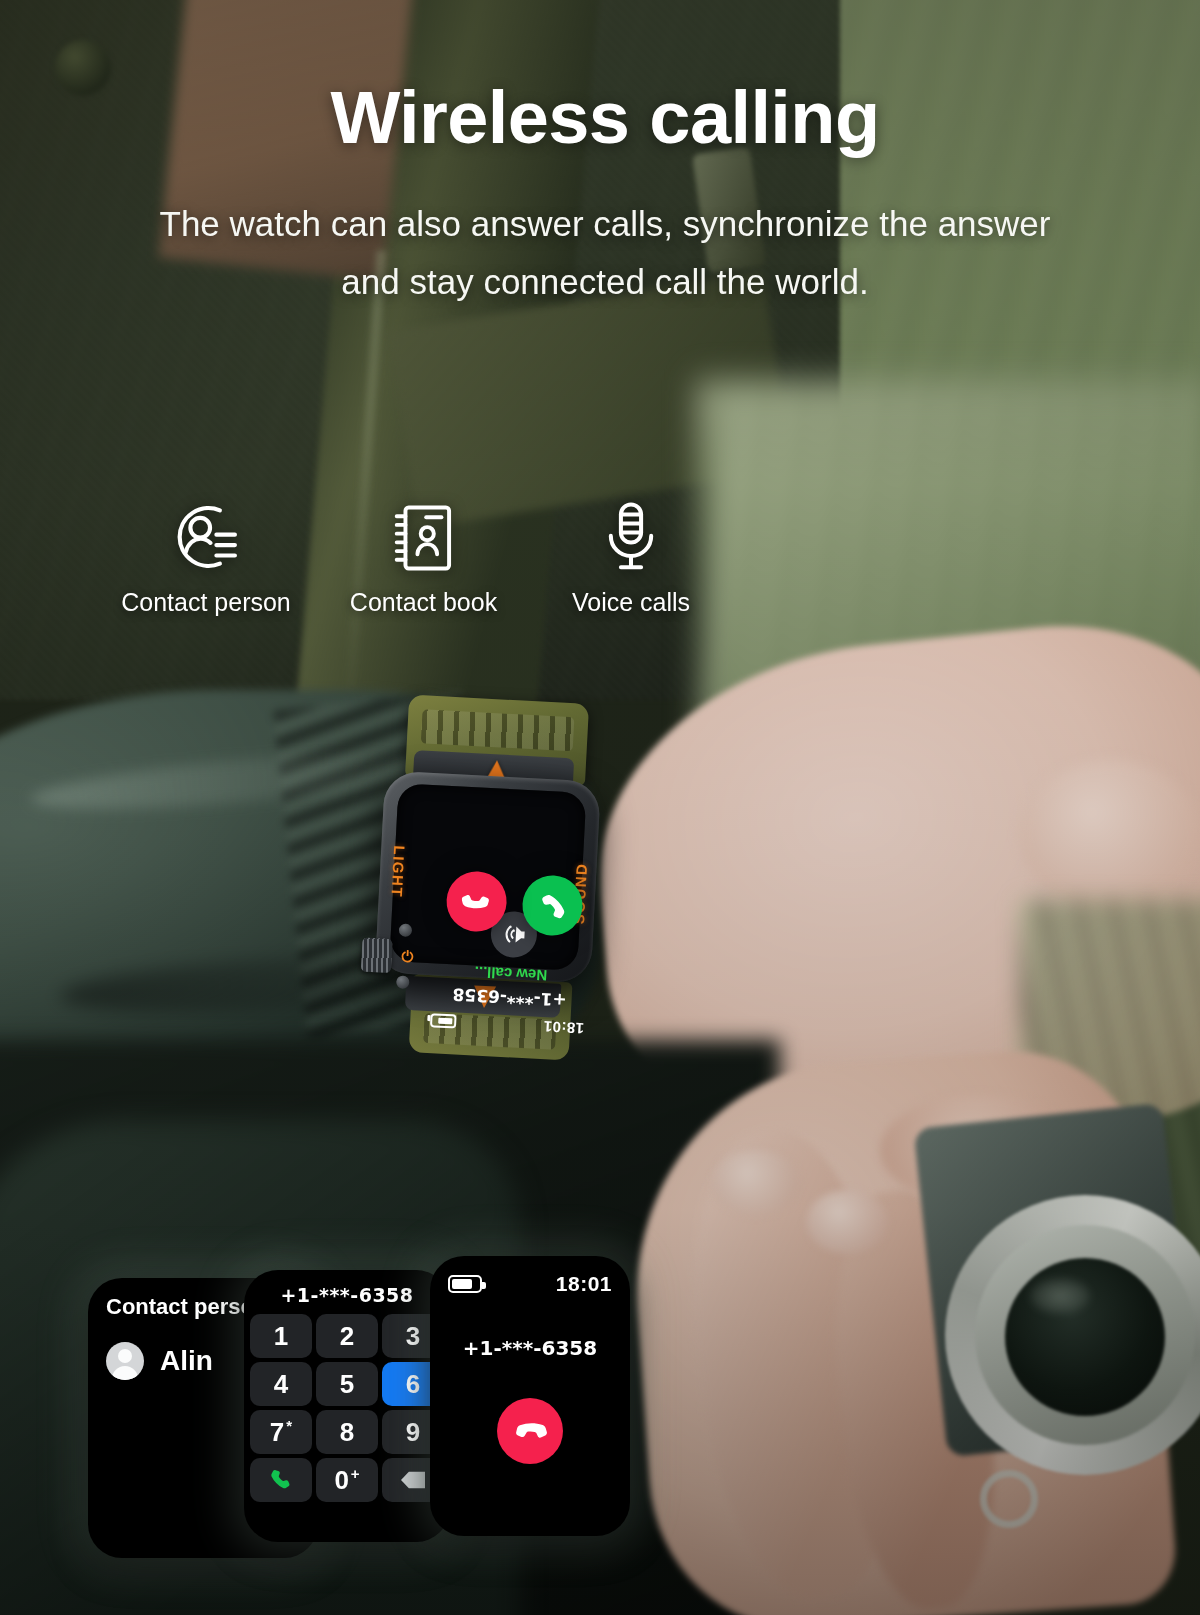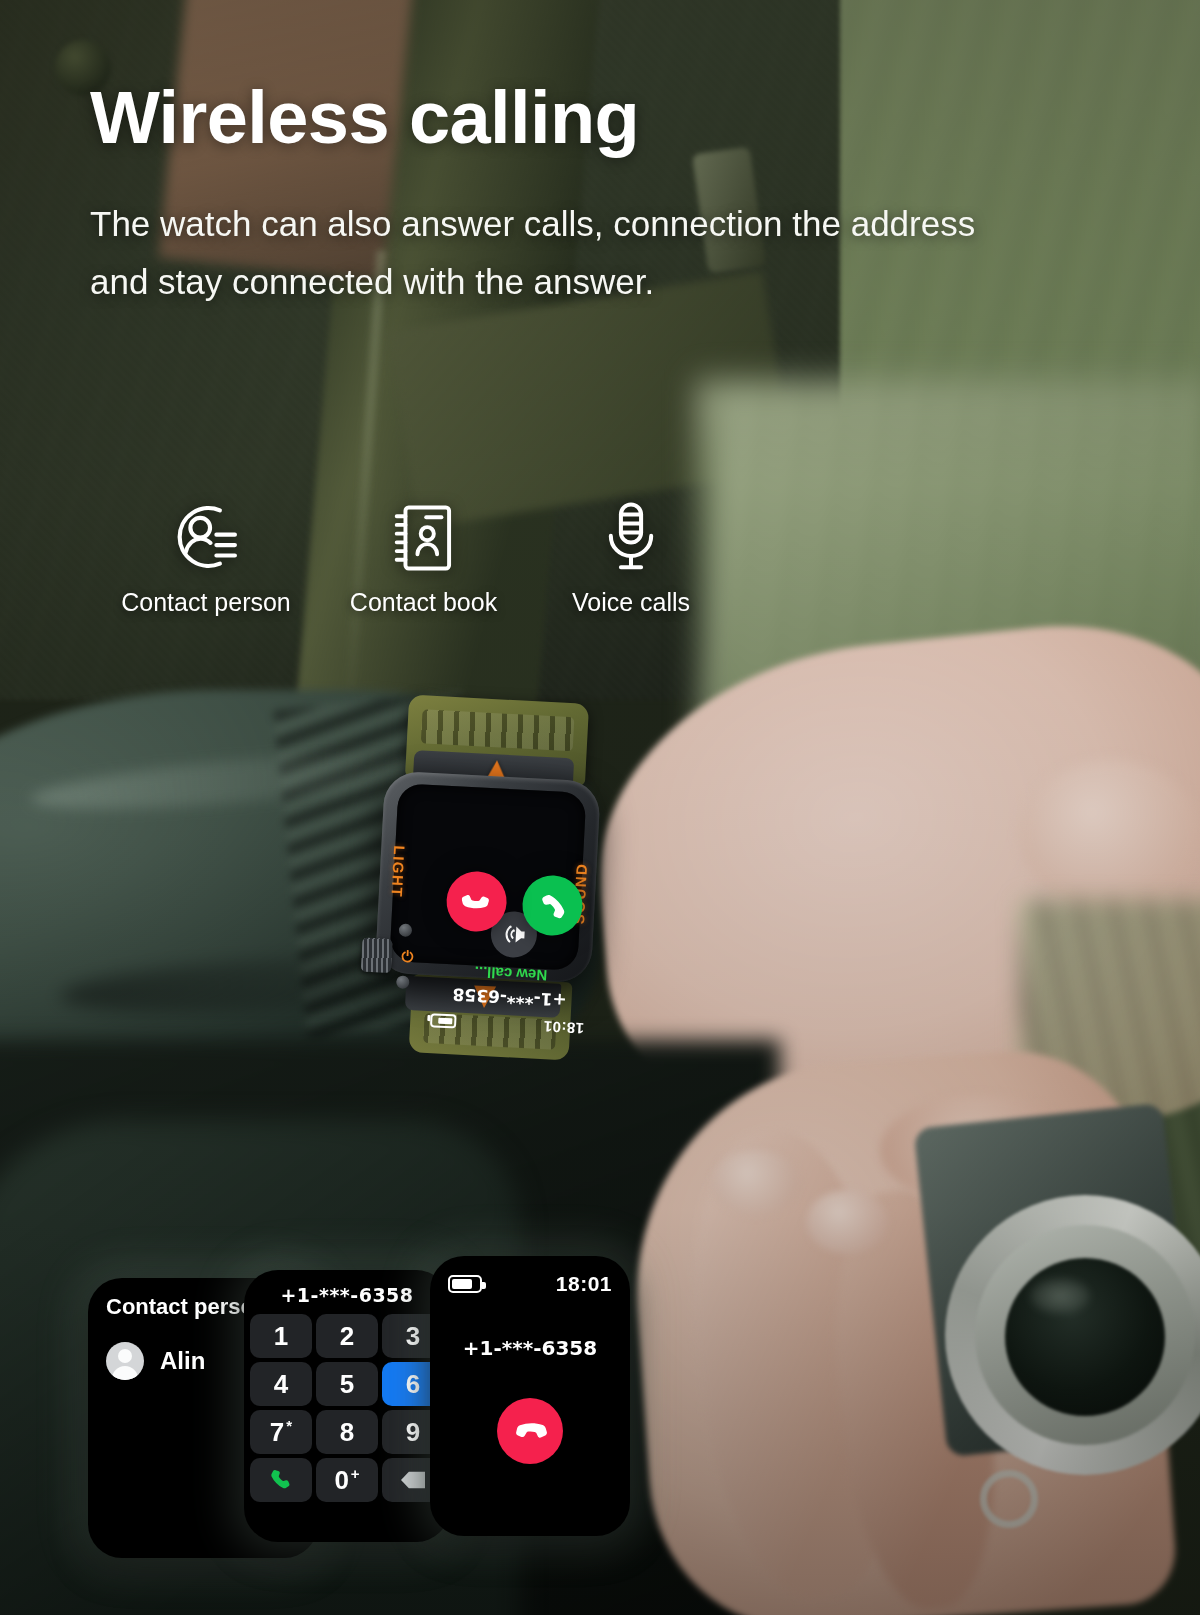--- a/index.html
+++ b/index.html
@@ -128,21 +128,21 @@
   .lensHi{ left:1030px; top:1278px; width:60px; height:36px; border-radius:50%;
     background:radial-gradient(ellipse,rgba(210,225,210,.38),rgba(0,0,0,0)); filter:blur(4px);}
   .strapRing{ left:980px; top:1470px; width:58px; height:58px; border-radius:50%;
     border:7px solid rgba(215,220,212,.75); filter:blur(1.8px);}
 
   
   #photoTint{ position:absolute; inset:0;
     background:linear-gradient(180deg, rgba(8,12,8,.30) 0%, rgba(8,12,8,.08) 30%, rgba(6,9,6,.18) 75%, rgba(4,6,4,.42) 100%);}
 
   
-  #copy{ position:absolute; left:90px; top:78px; width:1030px; z-index:8; }
+  #copy{ position:absolute; left:90px; top:78px; width:1030px; z-index:8;text-align:center; }
   .h1{
     font-size:74px; font-weight:700; color:#fff; line-height:1.09;
     letter-spacing:-.6px; text-shadow:0 2px 14px rgba(0,0,0,.45);
     font-stretch:condensed;
   }
   .h1.l2{ margin-top:2px; }
   .body{
     margin-top:36px; font-size:35px; line-height:1.66; color:#f6f7f3;
     font-weight:400; text-shadow:0 2px 12px rgba(0,0,0,.55);
   }
@@ -258,21 +258,21 @@
   .pCall{ left:342px; top:-16px; width:200px; height:280px; }
 
   .pcTitle{ margin:16px 0 0 18px; font-size:22px; font-weight:700; white-space:nowrap; }
   .contact{ display:flex; align-items:center; gap:16px; margin:22px 0 0 18px; }
   .avatar{ width:38px; height:38px; border-radius:50%; background:#d4d6d8;
     position:relative; overflow:hidden; flex:none; }
   .avatar:before{ content:""; position:absolute; left:12px; top:7px; width:14px; height:14px;
     border-radius:50%; background:#fbfcfc; }
   .avatar:after{ content:""; position:absolute; left:6px; top:24px; width:26px; height:18px;
     border-radius:13px 13px 0 0; background:#fbfcfc; }
-  .cname{ font-size:24px; font-weight:700; }
+  .cname{ font-size:28px; font-weight:700; }
 
   .pdNum{ text-align:center; margin-top:14px; font-size:19px; font-weight:600; letter-spacing:.5px;
     font-family:"DejaVu Sans", sans-serif; white-space:nowrap; }
   .keys{ display:grid; grid-template-columns:repeat(3,1fr); gap:4px; padding:8px 6px 6px 6px; }
   .key{ height:44px; background:#222427; border-radius:10px; display:flex;
     align-items:center; justify-content:center; font-size:26px; font-weight:700;
     position:relative; }
   .key .sup{ font-size:15px; margin-left:2px; align-self:flex-start; margin-top:7px; }
   .key.blue{ background:#1378f1; }
   .key.call{ color:#11c24f; font-size:24px; }
@@ -330,22 +330,22 @@
   <div class="ly lensGlass"></div>
   <div class="ly lensHi"></div>
   <div class="ly strapRing"></div>
 
   <div id="photoTint"></div>
 </div>
 
 <div id="copy">
   <div class="h1">Wireless calling</div>
   <div class="body">
-    <div>The watch can also answer calls, connection the address</div>
-    <div>and stay connected with the answer.</div>
+    <div>The watch can also answer calls, synchronize the answer</div>
+    <div>and stay connected call the world.</div>
   </div>
 </div>
 
 <div id="features">
 
   <div class="feat">
     <div class="ic">
       <svg width="74" height="74" viewBox="0 0 64 64" fill="none" stroke="#fff" stroke-width="3.6" stroke-linecap="round" stroke-linejoin="round">
         <path d="M44 9A25 25 0 1 0 44 55"></path>
         <circle cx="27" cy="24" r="8.5"></circle>

